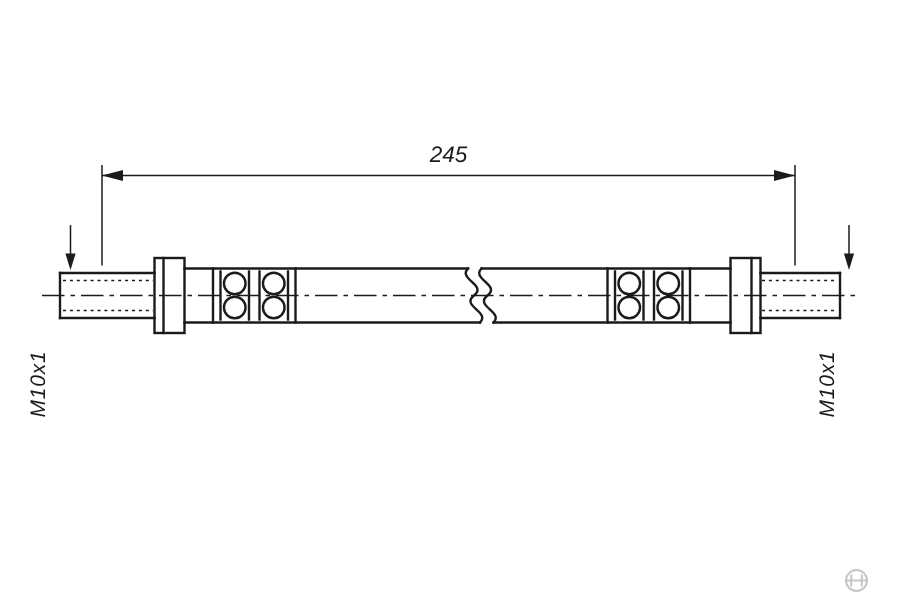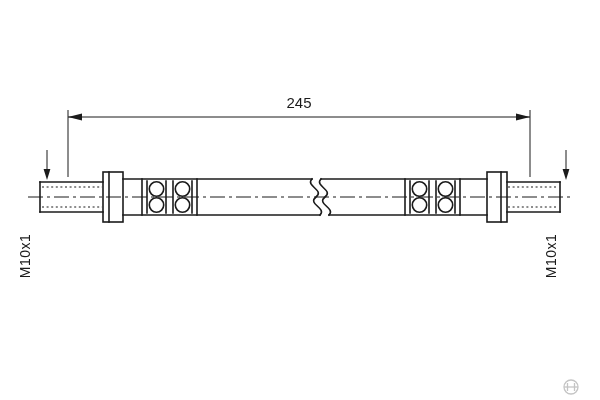--- a/index.html
+++ b/index.html
@@ -3,20 +3,21 @@
 <meta charset="utf-8">
 <style>
   html, body { margin: 0; padding: 0; background: #ffffff; }
   .stage {
     position: relative;
     width: 600px;
     height: 400px;
     background: #ffffff;
     overflow: hidden;
     font-family: "Liberation Sans", sans-serif;
+    font-style: italic;
   }
   svg { display: block; }
   .outline   { stroke: #1b1b1b; stroke-width: 1.6; fill: none; stroke-linecap: square; }
   .thin      { stroke: #1b1b1b; stroke-width: 1;   fill: none; }
   .dotted    { stroke: #1b1b1b; stroke-width: 1;   fill: none; stroke-dasharray: 2 2.6; }
   .centerline{ stroke: #1b1b1b; stroke-width: 1;   fill: none; stroke-dasharray: 15 4 3 4; }
   .solidfill { fill: #1b1b1b; stroke: none; }
   text { font-family: "Liberation Sans", sans-serif; fill: #1b1b1b; }
   .dim-text   { font-size: 15px; }
   .label-text { font-size: 14px; letter-spacing: 0.5px; }

